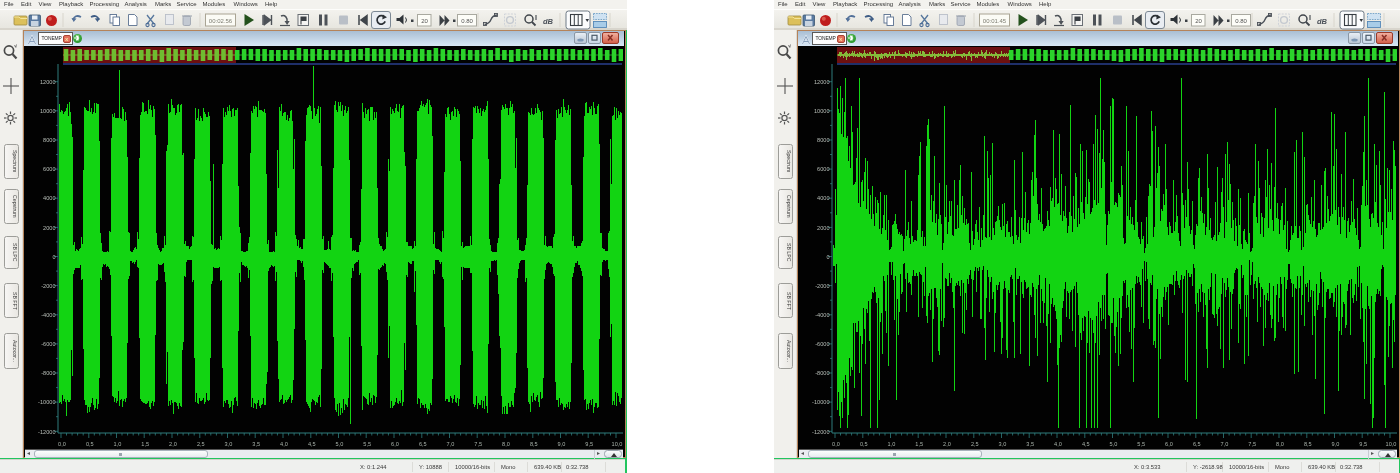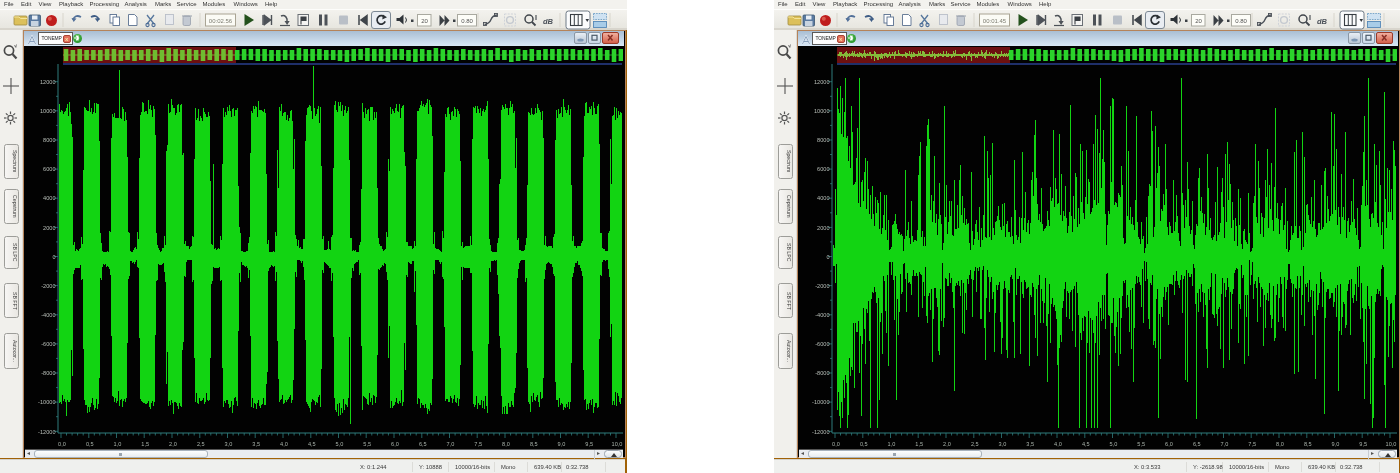--- a/index.html
+++ b/index.html
@@ -1,15 +1,15 @@
 <!DOCTYPE html>
 <html><head><meta charset="utf-8"><style>
 *{margin:0;padding:0;box-sizing:border-box}
 html,body{width:1400px;height:473px;background:#fff;font-family:"Liberation Sans",sans-serif;overflow:hidden}
-.app{position:absolute;top:0;width:627px;height:473px;background:#a16207}
+.app{position:absolute;top:0;width:627px;height:473px;background:#22c55e}
 .menubar{position:absolute;left:0;top:0;width:100%;height:9px;background:#f3f2ee}
 .menubar span{position:absolute;top:1px;font-size:6px;color:#333;white-space:nowrap}
 .toolbar{position:absolute;left:0;top:9px}
 .sidebar{position:absolute;left:0;top:30px;width:23px;height:428px;background:#f1f0ec;border-right:1px solid #dcdad4}
 .stab{position:absolute;left:4px;width:15px;background:linear-gradient(90deg,#f7f6f4,#e9e7e2);border:1px solid #9d9d99;border-radius:2.5px;writing-mode:vertical-rl;font-size:5.2px;color:#3a3a3a;text-align:center;overflow:hidden}
 .child{position:absolute;left:23px;top:30px;width:603px;height:428px;border:1.5px solid #b5835a;background:#020202}
 .tabbar{position:absolute;left:0;top:0;width:600px;height:14.5px;background:linear-gradient(#a9bed3,#d9e8f6)}
 .doctab{position:absolute;left:14px;top:0.5px;width:34.5px;height:13.5px;background:#fdfdfd;border:1px solid #5a5a5a;font-size:4.9px;color:#222;letter-spacing:-0.1px}
 .doctab span{position:absolute;left:2.5px;top:3.5px}
 .doctab .tclose{position:absolute;left:23.5px;top:2px;width:8px;height:8.5px;background:#e4705c;border:1px solid #a84432;border-radius:2px;color:#f8e0a0;font-size:6px;font-weight:bold;text-align:center;line-height:7px}

